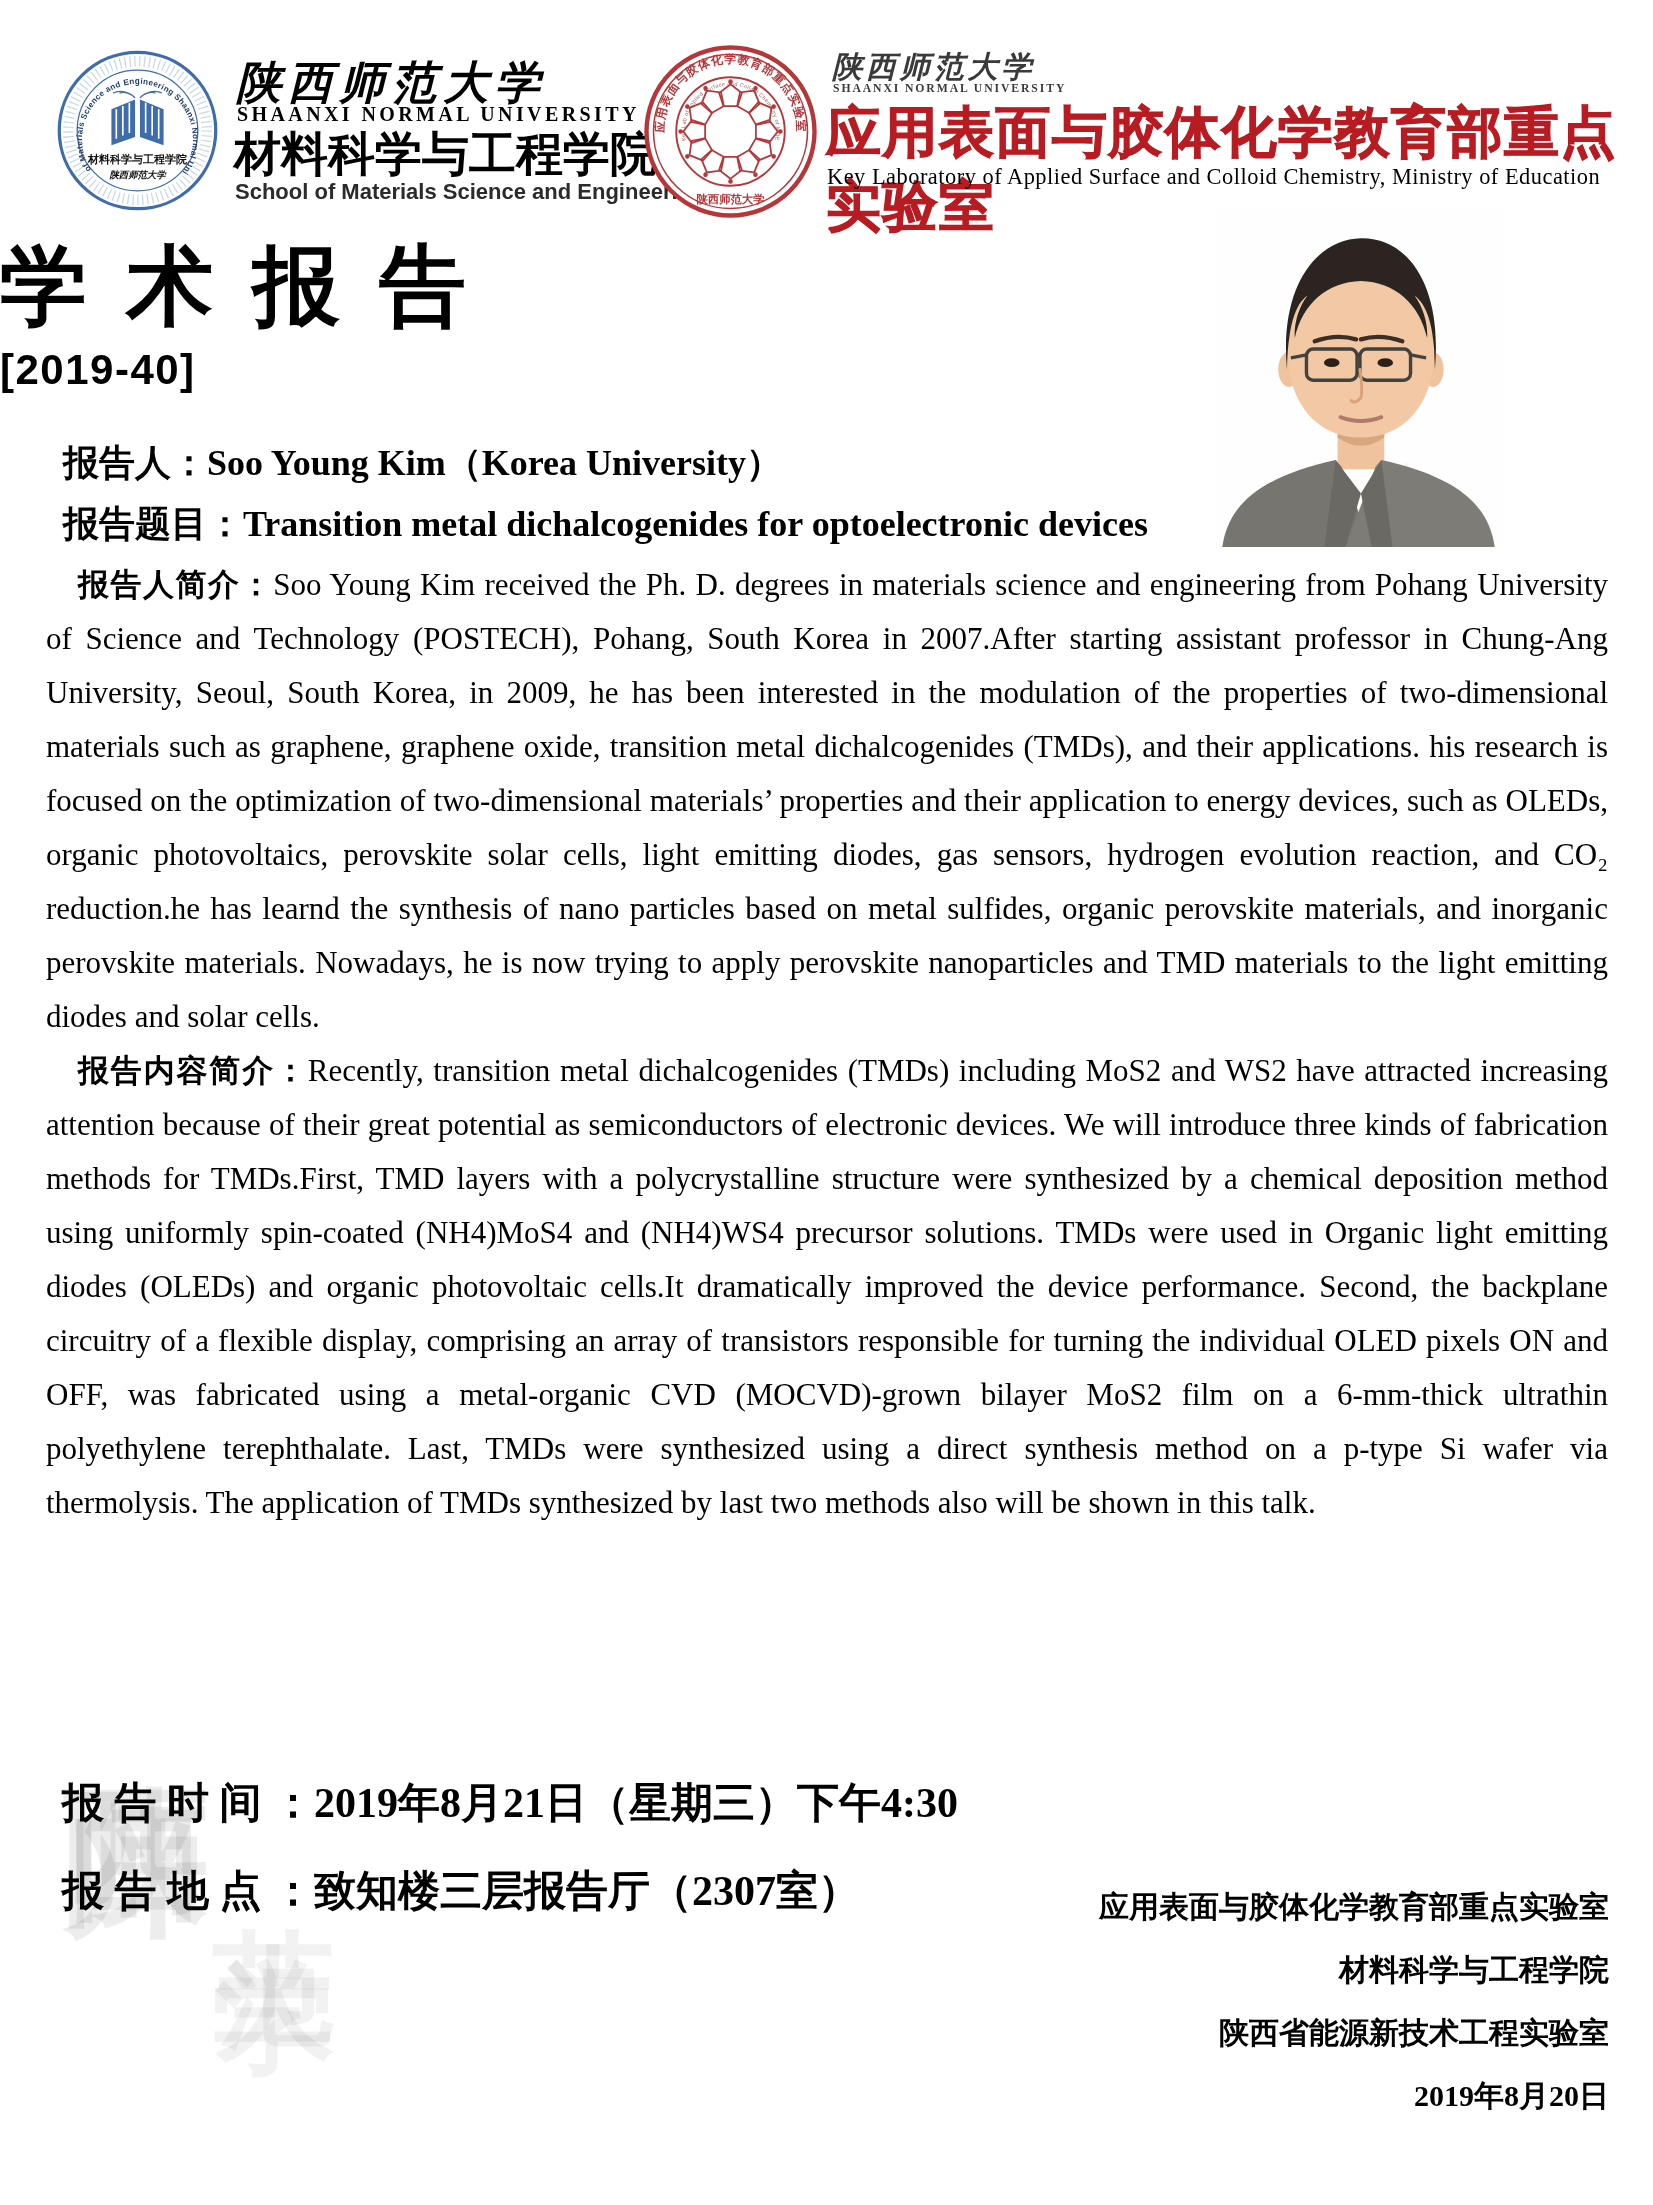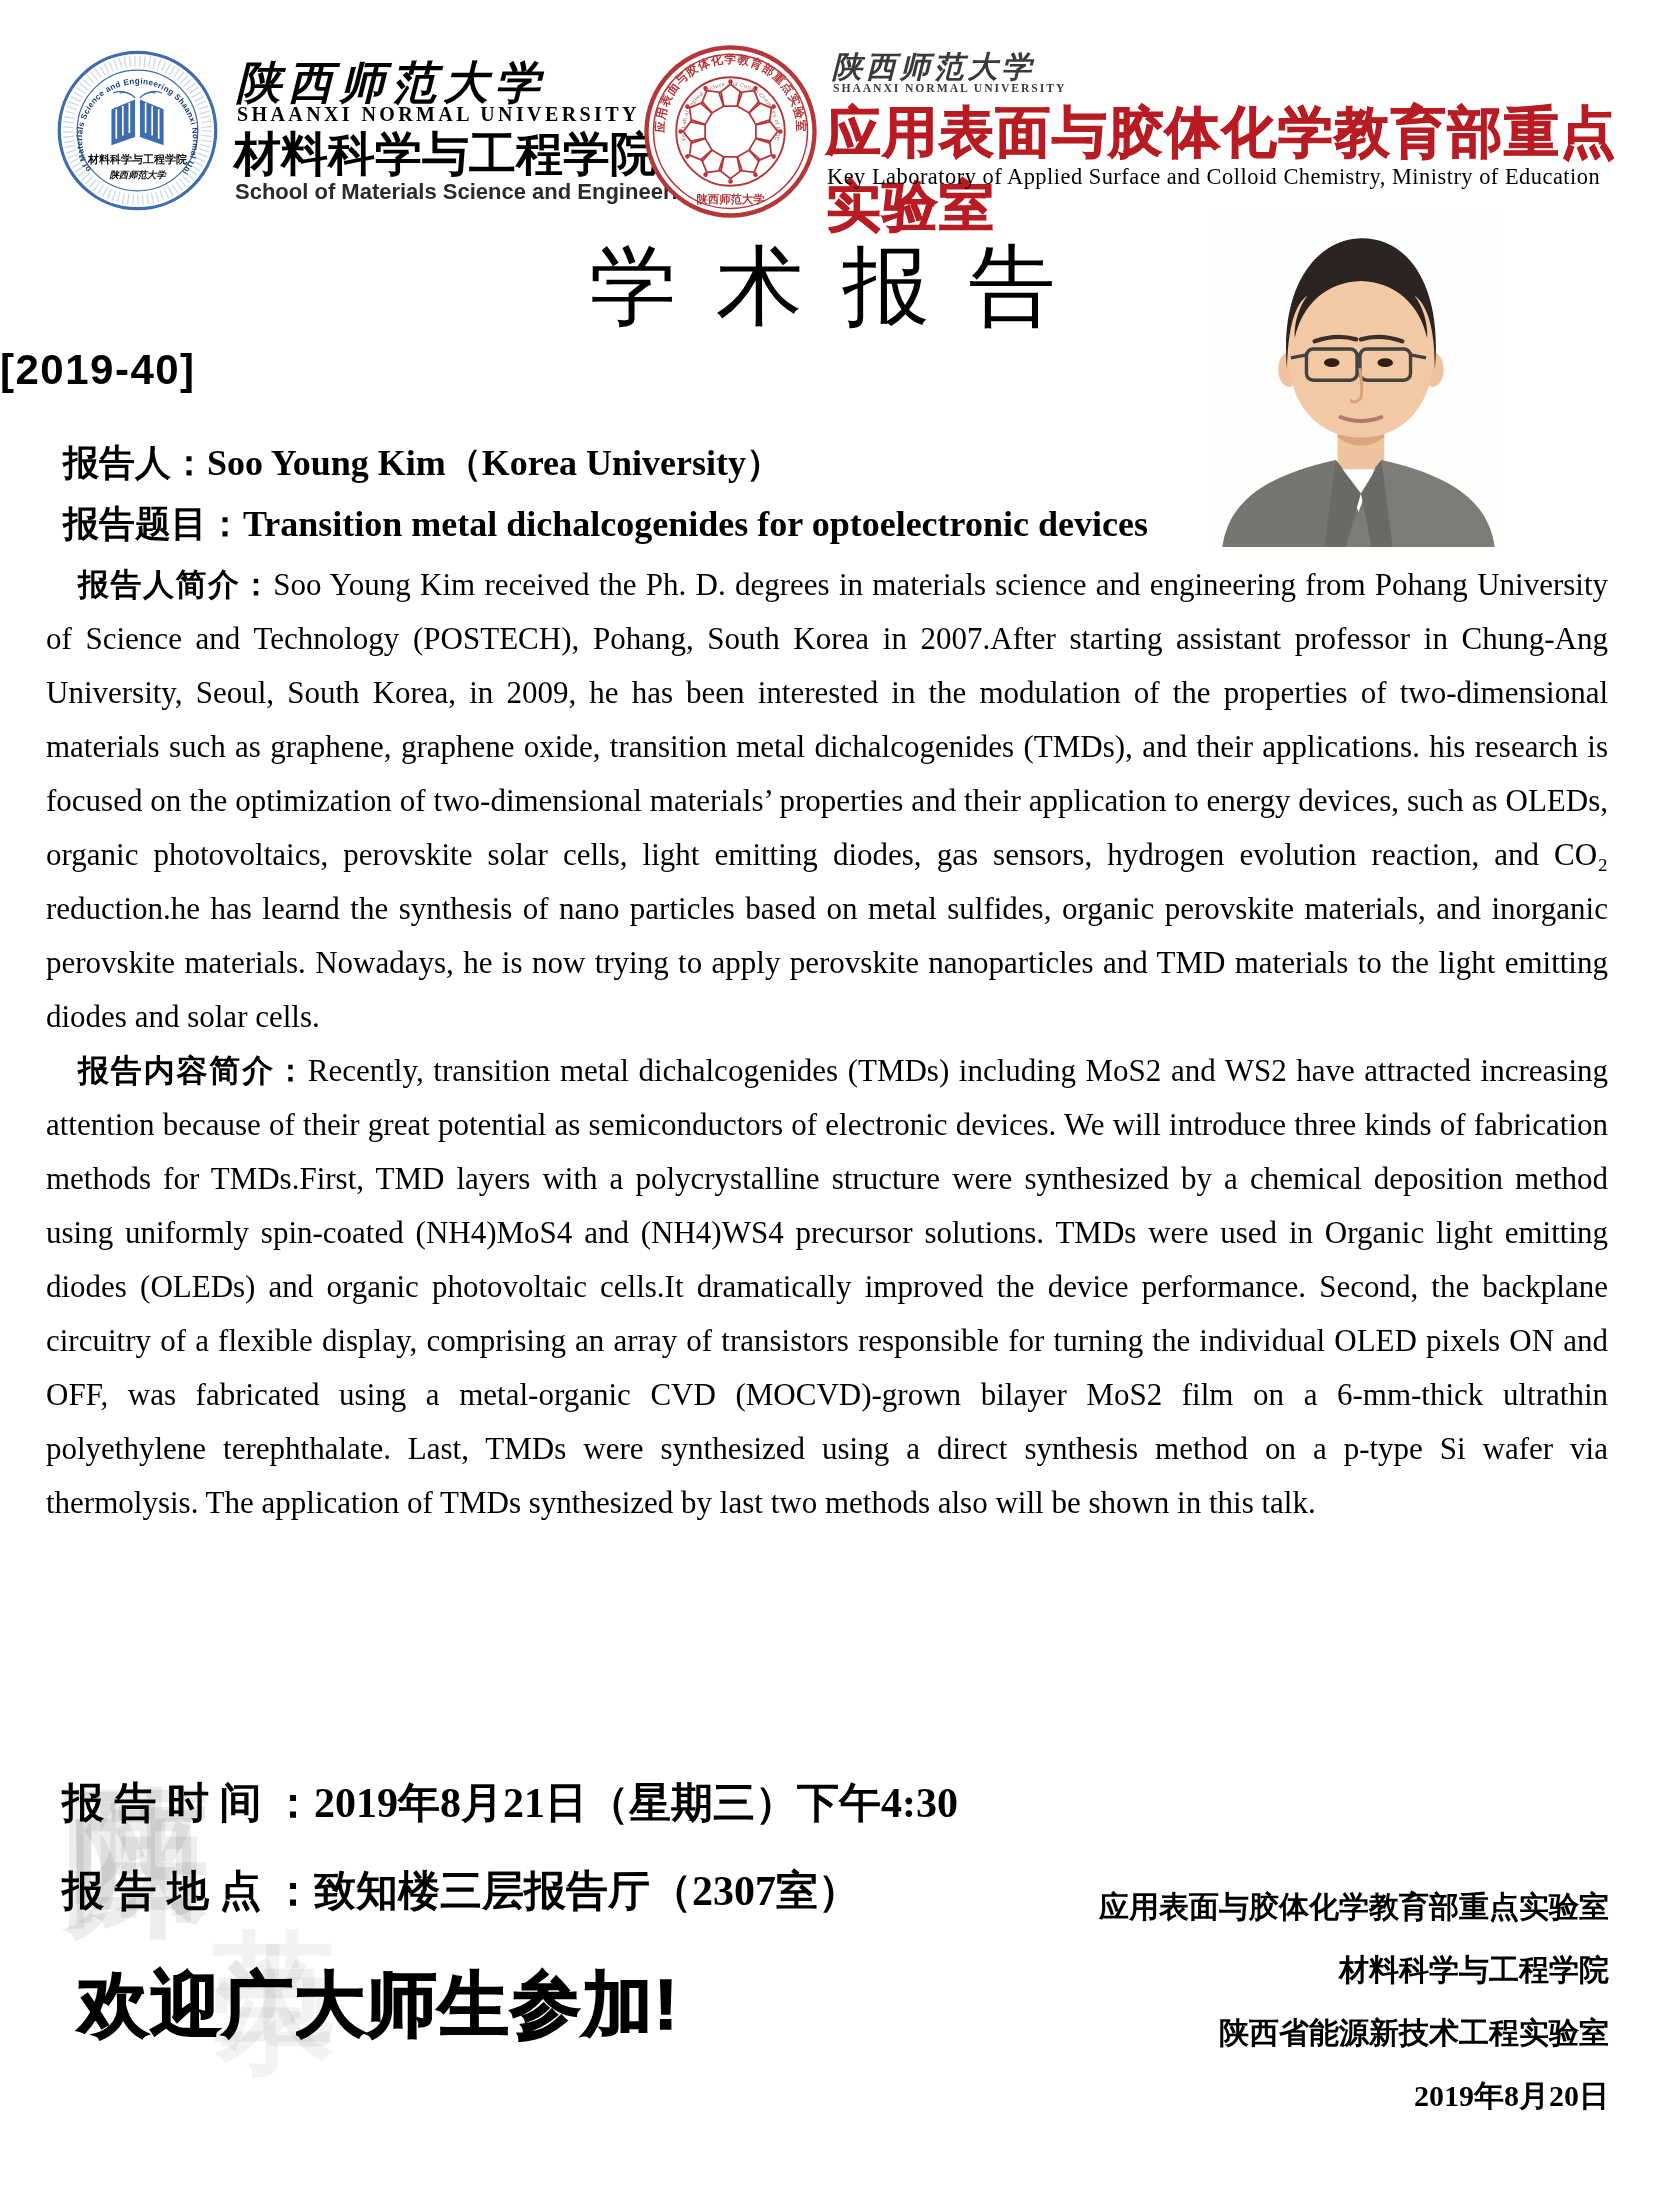--- a/index.html
+++ b/index.html
@@ -24,22 +24,22 @@
          font-family:"Liberation Sans","DejaVu Sans",sans-serif;}
   .rcallig{position:absolute;left:832px;top:47px;font-size:30px;letter-spacing:3.9px;color:#3a3a3a;}
   .runiv{position:absolute;left:833px;top:82px;font-size:11.7px;font-weight:bold;letter-spacing:1.9px;color:#3a3a3a;}
   .rlab-cn{position:absolute;left:826px;top:96px;font-size:55px;font-weight:bold;letter-spacing:1.5px;
          color:#b81c22;font-family:"Liberation Sans","DejaVu Sans",sans-serif;
          -webkit-text-stroke:1px #b81c22;}
   .rlab-en{position:absolute;left:827px;top:164px;font-size:22.4px;color:#000000;letter-spacing:0.5px;
          font-family:"Liberation Serif",serif;}
 
   
-  .title{position:absolute;left:0;top:228px;width:1654px;text-align:center;
-         font-size:87px;font-weight:normal;letter-spacing:8.8px;}
+  .title{position:absolute;left:0;top:228px;width:1654px;text-align:left;
+         font-size:87px;font-weight:bold;letter-spacing:8.8px;}
   .serial{position:absolute;left:0;top:346px;width:1652px;text-align:left;
          font-size:42px;font-weight:bold;letter-spacing:1.5px;
          font-family:"Liberation Sans","DejaVu Sans",sans-serif;}
 
   
   .line-b{position:absolute;left:63px;font-size:36px;font-weight:bold;white-space:nowrap;}
   .spk{top:439px;}
   .tpc{top:500px;}
 
   
@@ -201,21 +201,20 @@
   <div class="line-b spk"><span>报告人：</span><span>Soo Young Kim（Korea University）</span></div>
 
   <div class="paras">
     <p><b>报告人简介：</b><span>Soo Young Kim received the Ph. D. degrees in materials science and engineering from Pohang University of Science and Technology (POSTECH), Pohang, South Korea in 2007.After starting assistant professor in Chung-Ang University, Seoul, South Korea, in 2009, he has been interested in the modulation of the properties of two-dimensional materials such as graphene, graphene oxide, transition metal dichalcogenides (TMDs), and their applications. his research is focused on the optimization of two-dimensional materials’ properties and their application to energy devices, such as OLEDs, organic photovoltaics, perovskite solar cells, light emitting diodes, gas sensors, hydrogen evolution reaction, and CO₂ reduction.he has learnd the synthesis of nano particles based on metal sulfides, organic perovskite materials, and inorganic perovskite materials. Nowadays, he is now trying to apply perovskite nanoparticles and TMD materials to the light emitting diodes and solar cells.</span></p>
     <p><b>报告内容简介：</b><span>Recently, transition metal dichalcogenides (TMDs) including MoS2 and WS2 have attracted increasing attention because of their great potential as semiconductors of electronic devices. We will introduce three kinds of fabrication methods for TMDs.First, TMD layers with a polycrystalline structure were synthesized by a chemical deposition method using uniformly spin-coated (NH4)MoS4 and (NH4)WS4 precursor solutions. TMDs were used in Organic light emitting diodes (OLEDs) and organic photovoltaic cells.It dramatically improved the device performance. Second, the backplane circuitry of a flexible display, comprising an array of transistors responsible for turning the individual OLED pixels ON and OFF, was fabricated using a metal-organic CVD (MOCVD)-grown bilayer MoS2 film on a 6-mm-thick ultrathin polyethylene terephthalate. Last, TMDs were synthesized using a direct synthesis method on a p-type Si wafer via thermolysis. The application of TMDs synthesized by last two methods also will be shown in this talk.</span></p>
   </div>
 
   <div class="sched time"><span>报 告 时 间 ：</span><span>2019年8月21日（星期三）下午4:30</span></div>
   <div class="sched place"><span>报 告 地 点 ：</span><span>致知楼三层报告厅（2307室）</span></div>
 
-  <div class="welcome">欢迎广大师生参加!</div>
 
   <div class="sign">
     <div>应用表面与胶体化学教育部重点实验室</div>
     <div>材料科学与工程学院</div>
     <div>陕西省能源新技术工程实验室</div>
     <div class="date">2019年8月20日</div>
   </div>
 
 </div>
 

